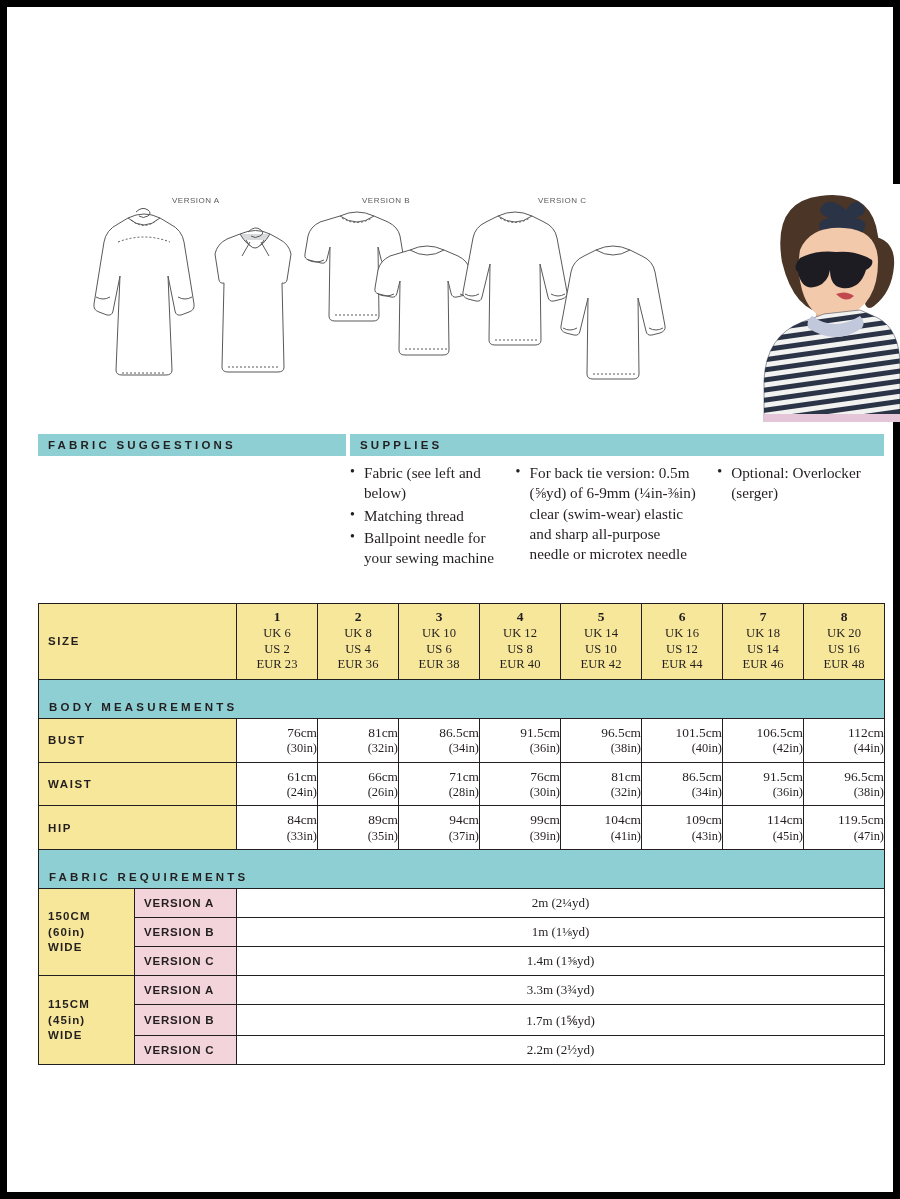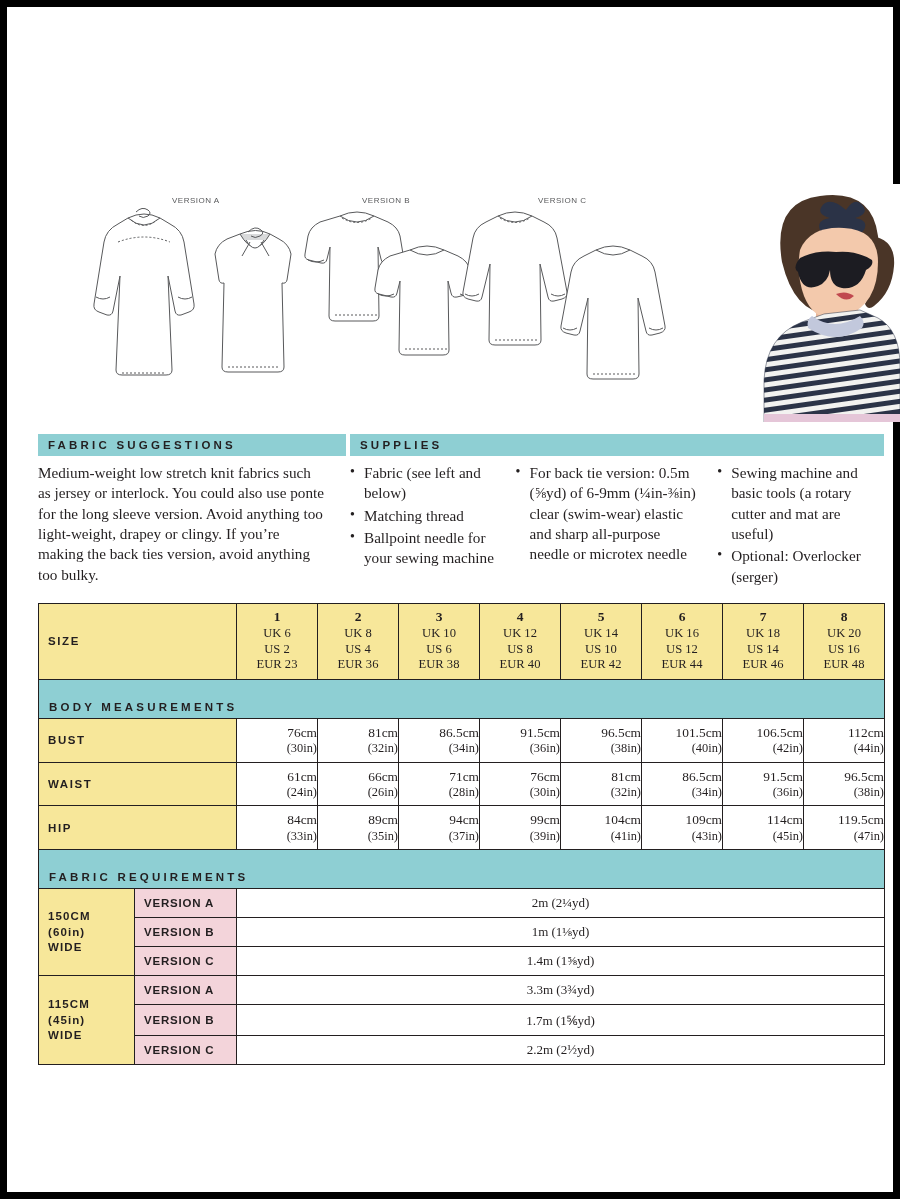--- a/index.html
+++ b/index.html
@@ -307,35 +307,33 @@
           <path d="M60 230 h136 v10 H60z" fill="#e5c6d8"></path>
         </g>
       </svg>
     </div>
   </div>
 
   <div class="band">
     <div class="band-cols">
       <div class="col-fabric">
         <div class="bar">FABRIC SUGGESTIONS</div>
-        <div class="band-body">Medium-weight low stretch knit fabrics such as jersey or interlock. You could also use ponte for the long sleeve version. Avoid anything too light-weight, drapey or clingy. If you’re making the back ties version, avoid anything too bulky.</div>
       </div>
       <div class="col-supplies">
         <div class="bar">SUPPLIES</div>
         <div class="supplies-grid">
           <div class="sup-col c1">
             <div class="bullet-item">Fabric (see left and below)</div>
             <div class="bullet-item">Matching thread</div>
             <div class="bullet-item">Ballpoint needle for your sewing machine</div>
           </div>
           <div class="sup-col c2">
             <div class="bullet-item">For back tie version: 0.5m (⅝yd) of 6-9mm (¼in-⅜in) clear (swim-wear) elastic and sharp all-purpose needle or microtex needle</div>
           </div>
           <div class="sup-col c3">
-            <div class="bullet-item">Sewing machine and basic tools (a rotary cutter and mat are useful)</div>
             <div class="bullet-item">Optional: Overlocker (serger)</div>
           </div>
         </div>
       </div>
     </div>
   </div>
 
   <div class="tables">
 
     <table>

